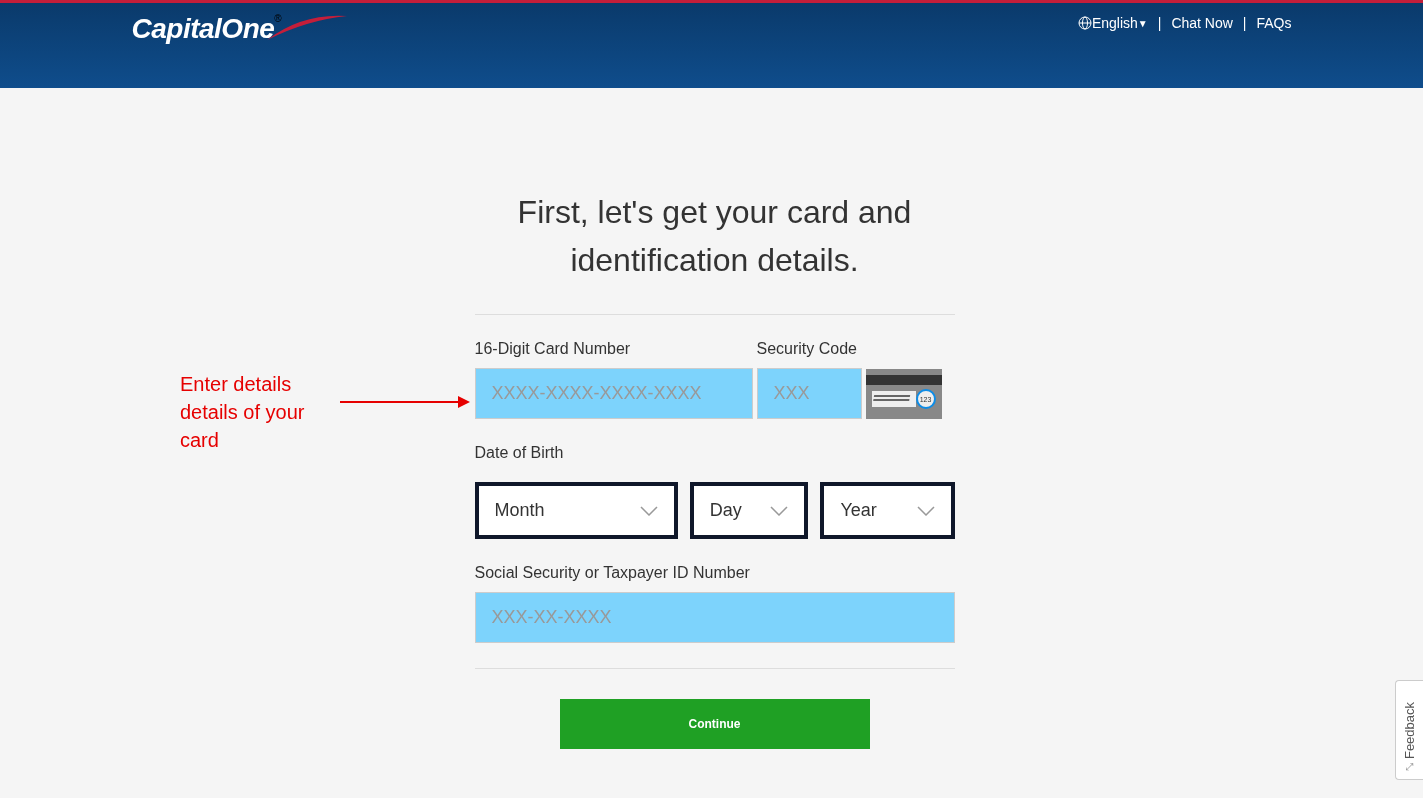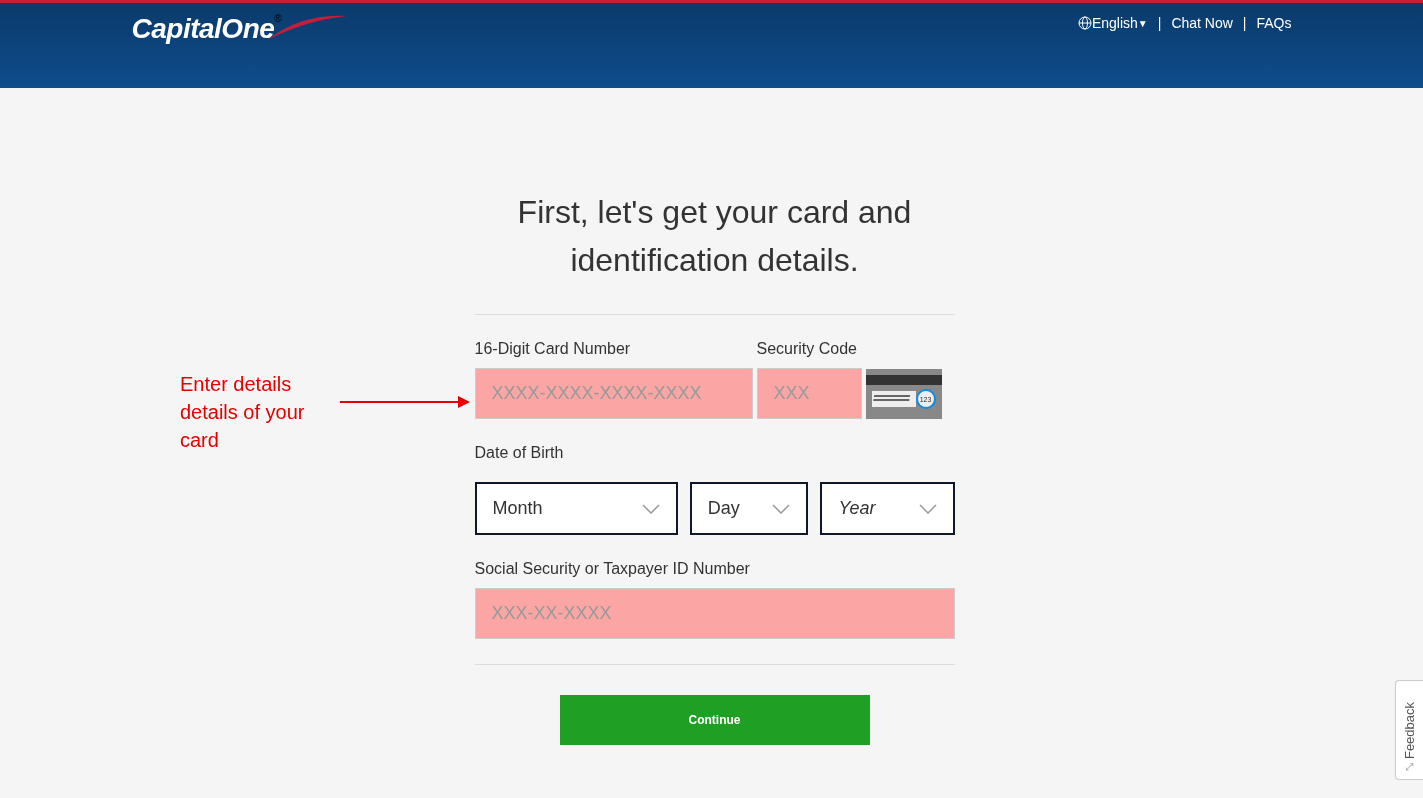--- a/index.html
+++ b/index.html
@@ -24,37 +24,37 @@
     .card-icon-circle { position: absolute; top: 120px; right: 250px; width: 76px; height: 76px; background: #0d8ce6; border-radius: 50%; display: flex; align-items: center; justify-content: center; }
     
     .form-container { width: 480px; margin: 0 auto; padding-top: 70px; }
     .page-title { font-size: 32px; color: #333; font-weight: normal; text-align: center; line-height: 1.5; margin-bottom: 30px; width: 520px; margin-left: -20px; }
     
     .hr { border: none; border-top: 1px solid #ddd; margin: 20px 0 25px; }
     
     .field-row { display: flex; gap: 4px; margin-bottom: 25px; }
     .field-group { display: flex; flex-direction: column; }
     .field-label { font-size: 16px; color: #333; margin-bottom: 10px; }
-    .text-input { border: 1px solid #ccc; padding: 14px 16px; font-size: 18px; color: #333; background: #fca5a5; }
+    .text-input { border: 1px solid #ccc; padding: 14px 16px; font-size: 18px; color: #333; background: #7dd3fc; }
     .text-input::placeholder { color: #999; font-size: 18px; }
     .card-number-input { width: 278px; }
     .cvv-input { width: 105px; }
     .ssn-input { width: 480px; }
     
     .cvv-hint { width: 76px; height: 50px; background: #888; position: relative; margin-top: auto; }
     .cvv-hint-stripe { position: absolute; top: 6px; left: 0; right: 0; height: 10px; background: #333; }
     .cvv-hint-sig { position: absolute; top: 22px; left: 6px; width: 44px; height: 16px; background: #eee; }
     .cvv-hint-sig::after { content: ""; position: absolute; left: 2px; top: 4px; width: 36px; height: 2px; background: #666; box-shadow: 0 4px 0 #666; transform: skewX(-10deg); }
     .cvv-hint-circle { position: absolute; top: 20px; right: 6px; width: 20px; height: 20px; border: 2px solid #0d8ce6; border-radius: 50%; background: #eee; display: flex; align-items: center; justify-content: center; font-size: 7px; color: #333; }
     
     .select-row { display: flex; gap: 12px; margin-bottom: 25px; }
-    .select-box { border: 2px solid #0f172a; background: #fff; padding: 14px 16px; font-size: 18px; color: #333; display: flex; justify-content: space-between; align-items: center; cursor: pointer; }
+    .select-box { border: 4px solid #0f172a; background: #fff; padding: 14px 16px; font-size: 18px; color: #333; display: flex; justify-content: space-between; align-items: center; cursor: pointer; }
     .select-month { width: 210px; }
     .select-day { width: 122px; }
-    .select-year { width: 138px; font-style: italic; }
+    .select-year { width: 138px; }
     .chevron { color: #999; }
     
     .continue-btn { display: block; margin: 30px auto 0; width: 310px; padding: 18px; background: #1fa024; color: #fff; border: none; font-size: 12px; font-weight: bold; cursor: pointer; }
     
     .annotation { position: absolute; left: 180px; top: 370px; color: #e60000; font-size: 20px; line-height: 1.4; width: 160px; }
     .arrow { position: absolute; left: 340px; top: 392px; }
     .arrow-line { stroke: #e60000; stroke-width: 2; fill: none; }
     .arrow-head { fill: #e60000; }
     
     .feedback-tab { position: absolute; right: 0; top: 680px; background: #fff; border: 1px solid #ccc; border-right: none; border-radius: 4px 0 0 4px; width: 28px; height: 100px; display: flex; flex-direction: column; align-items: center; justify-content: center; cursor: pointer; }

